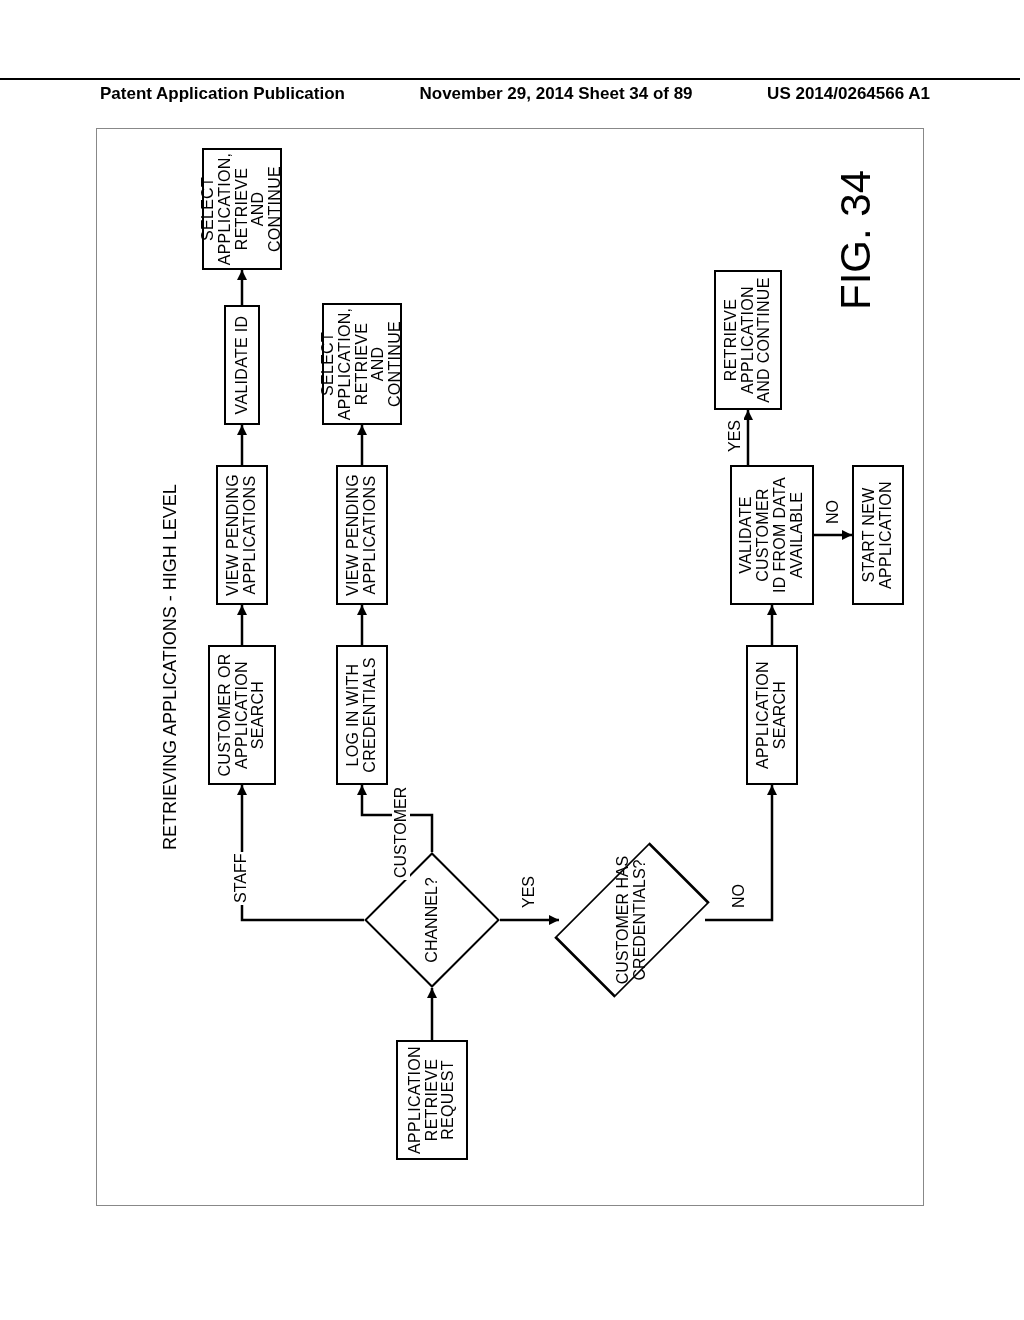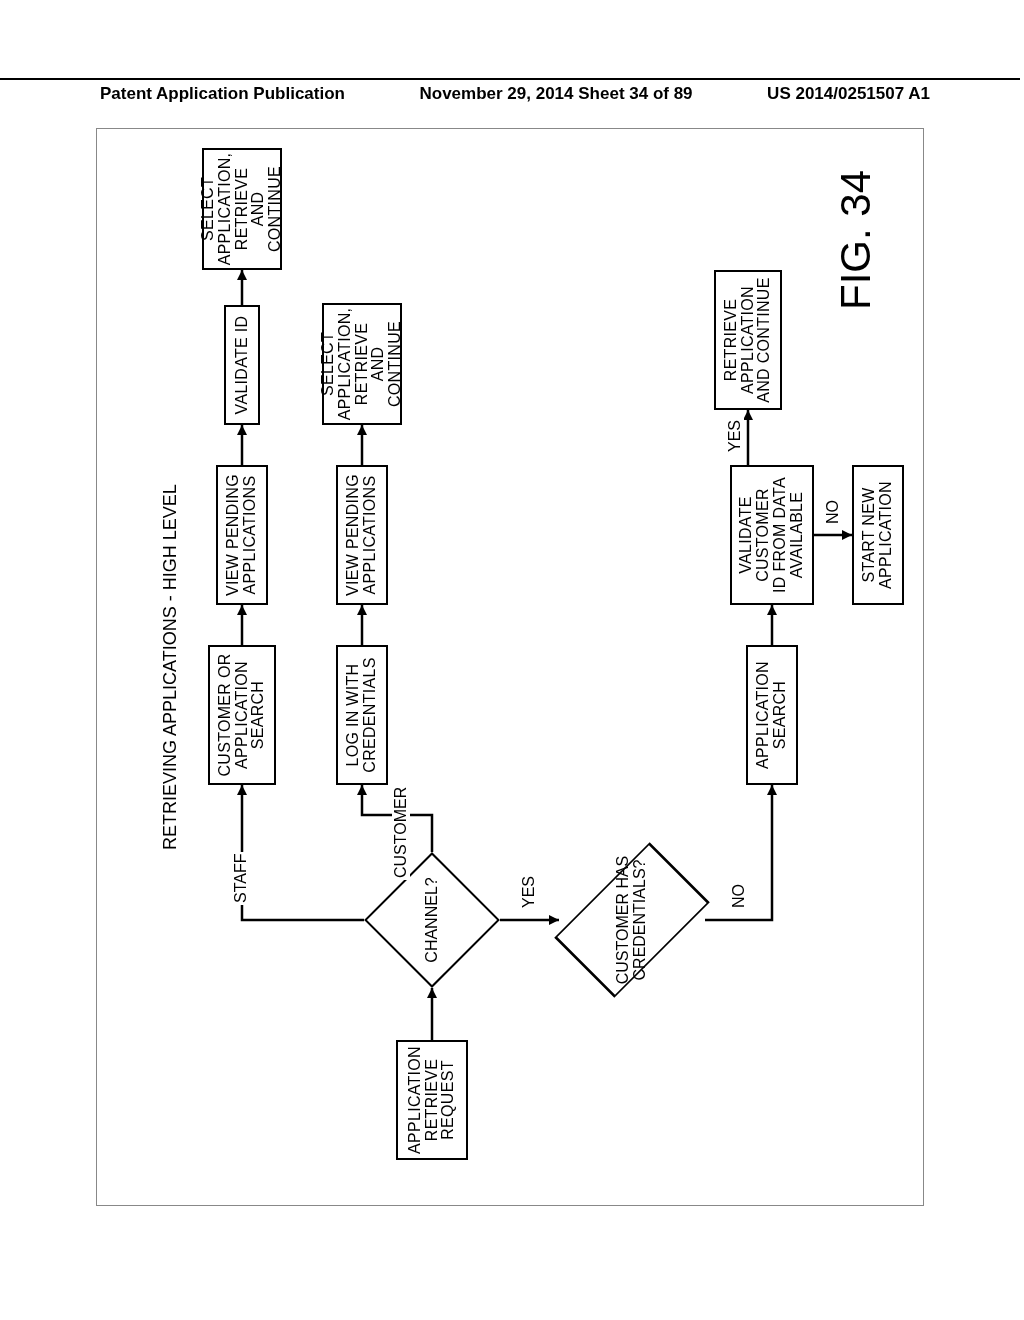--- a/index.html
+++ b/index.html
@@ -113,21 +113,21 @@
     height: 760px;
     overflow: visible;
   }
 </style>
 </head>
 <body>
 
 <div class="page-header">
   <span>Patent Application Publication</span>
   <span>November 29, 2014  Sheet 34 of 89</span>
-  <span>US 2014/0251507 A1</span>
+  <span>US 2014/0264566 A1</span>
 </div>
 
 <div class="frame"></div>
 
 <div class="canvas">
 
   <svg class="arrows">
     <defs>
       <marker id="ah" markerWidth="12" markerHeight="12" refX="10" refY="5" orient="auto" markerUnits="userSpaceOnUse">
         <path d="M0,0 L10,5 L0,10 Z" fill="#000"></path>

